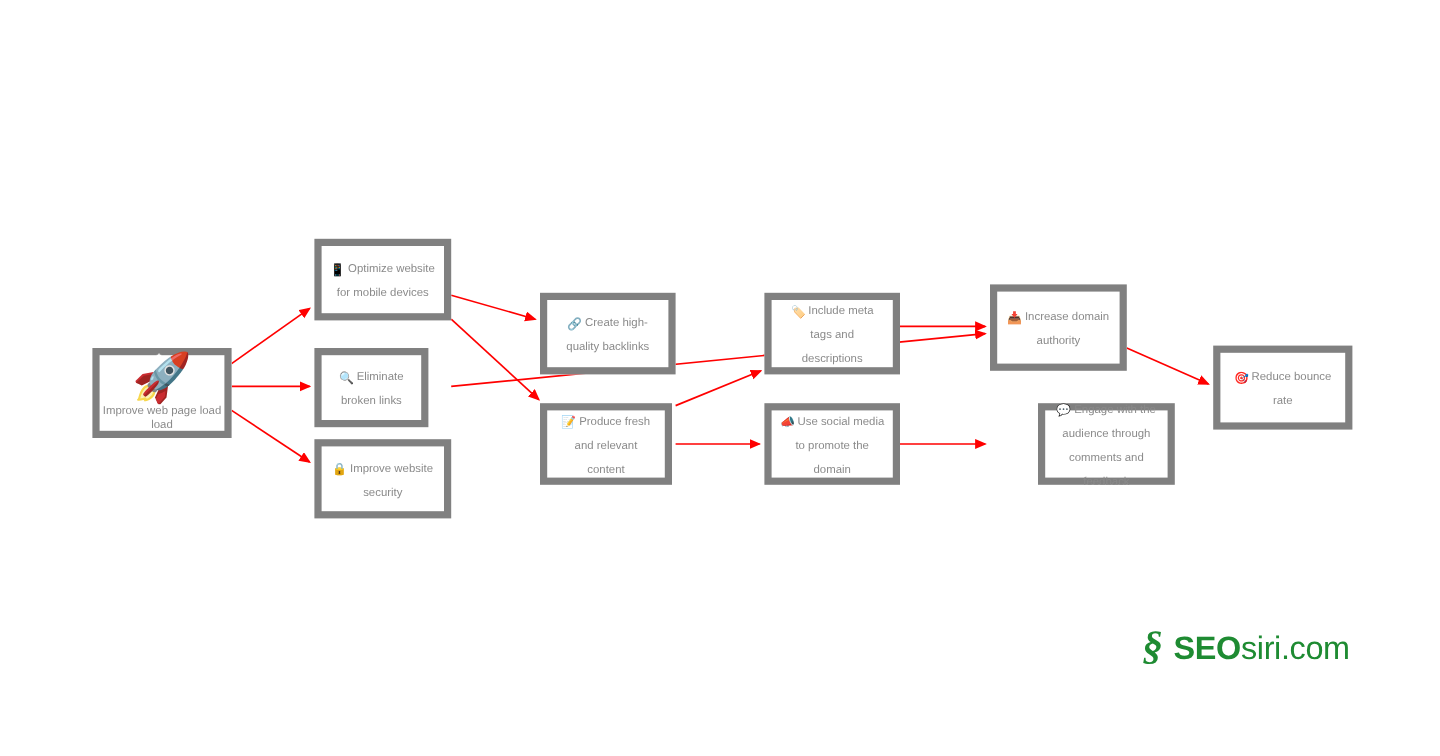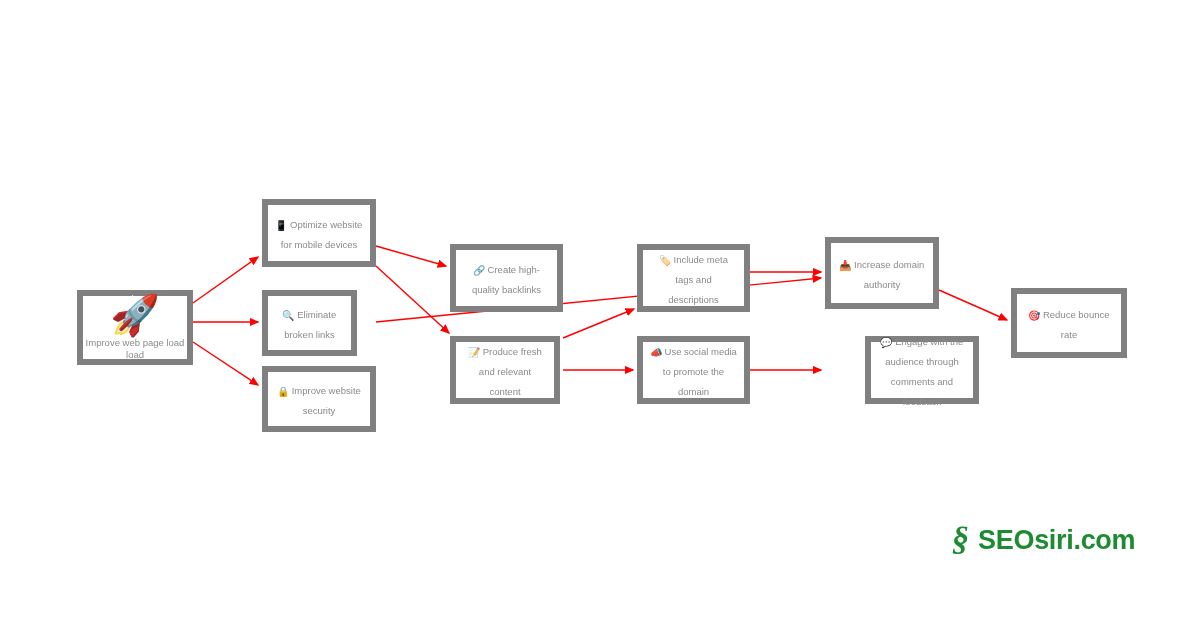--- a/index.html
+++ b/index.html
@@ -88,21 +88,21 @@
     font-style: italic;
     transform: translateY(-1px);
   }
   #brand-text {
     font-size: 27px;
     font-weight: 700;
     color: #1e8b32;
     font-family: "Liberation Sans", sans-serif;
     letter-spacing: -0.3px;
   }
-  #brand-text .lower { font-weight: 700; }
+  #brand-text .lower { font-weight: 400; }
 </style>
 </head>
 <body>
 
 <div id="canvas">
 
   <svg id="edge-layer" viewBox="0 0 1200 630" xmlns="http://www.w3.org/2000/svg">
     <defs>
       <marker id="arrowhead" markerWidth="7" markerHeight="7" refX="6" refY="3" orient="auto" markerUnits="strokeWidth">
         <path d="M0,0 L7,3 L0,6 z" fill="#ff0000"></path>

